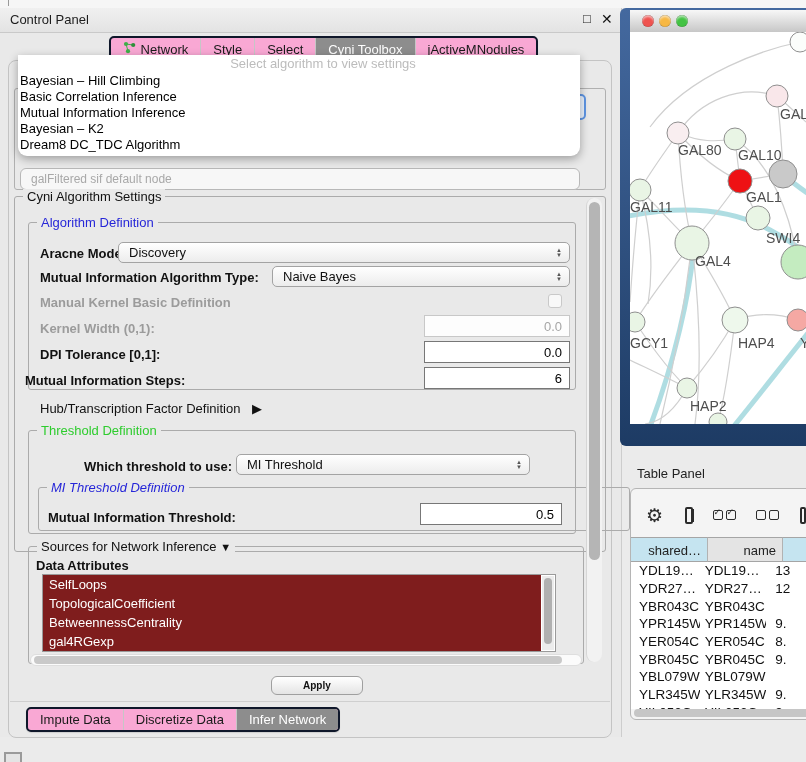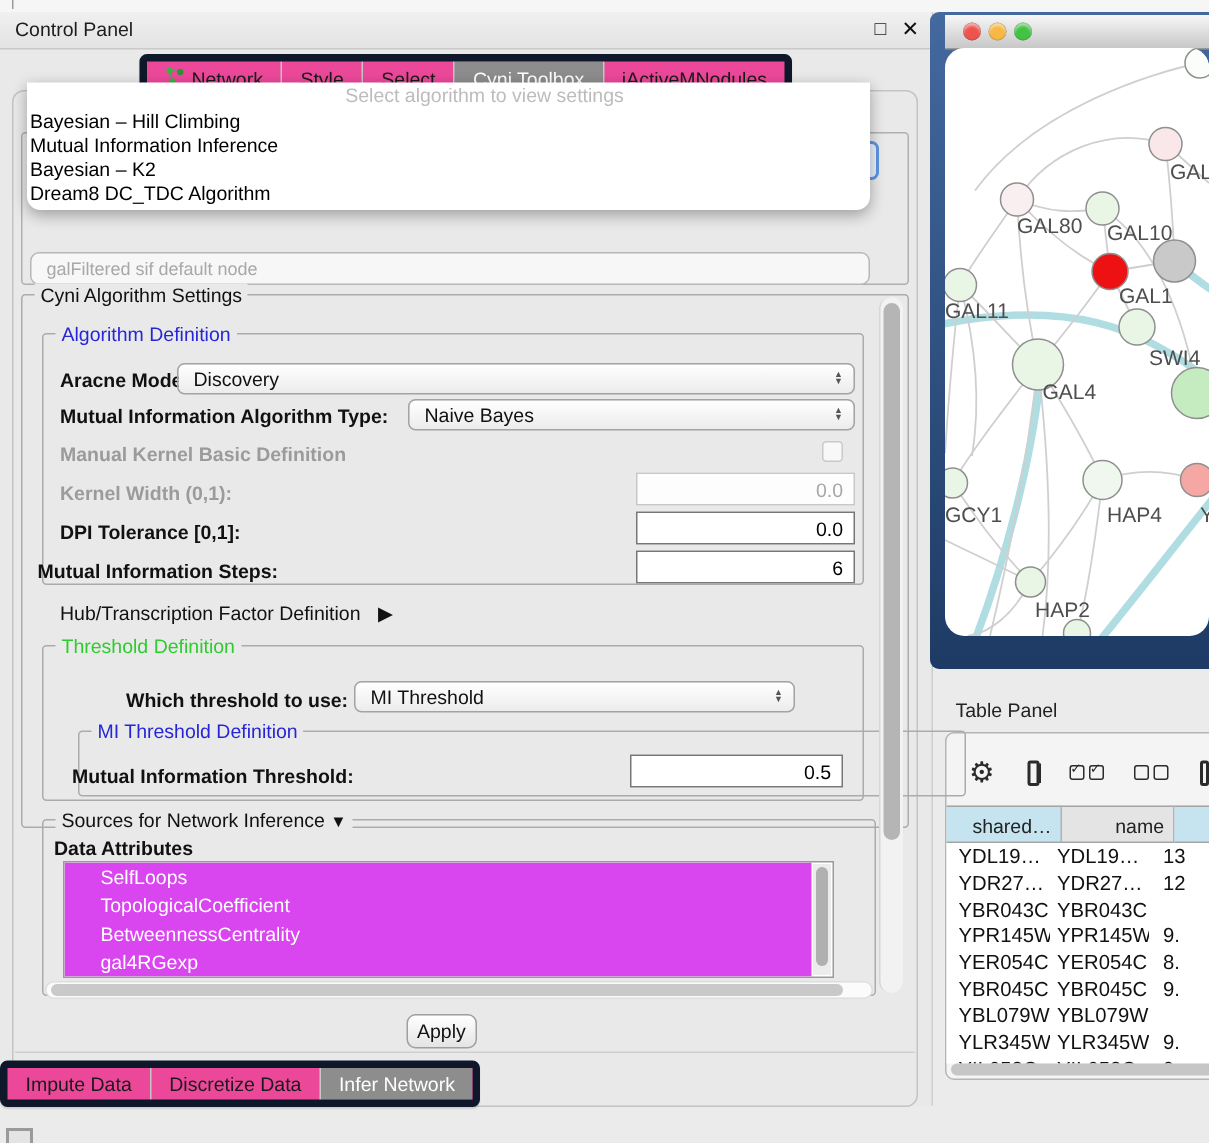--- a/index.html
+++ b/index.html
@@ -12,21 +12,21 @@
   .abs{position:absolute;}
   
   .top-strip{left:0;top:0;width:806px;height:8px;background:#f6f6f6;}
   .top-tick{left:8px;top:0;width:1px;height:6px;background:#9a9a9a;}
   .cp-window{left:0;top:8px;width:621px;height:729px;background:#e9e9e9;border-right:1px solid #cdcdcd;}
   .cp-titlebar{left:0;top:8px;width:621px;height:24px;background:linear-gradient(180deg,#f0f0f0,#e3e3e3);border-bottom:1px solid #c9c9c9;}
   .cp-title{left:10px;top:12px;font-size:13px;color:#1c1c1c;}
   .win-float{left:583px;top:11px;font-size:13px;color:#222;cursor:default;}
   .win-close{left:601px;top:11px;font-size:14px;font-weight:bold;color:#111;cursor:default;}
   
-  .seg{display:flex;border:5px solid #0f172a;border-radius:5px;overflow:hidden;background:#ec4899;box-shadow:0 1px 1px rgba(0,0,0,.12);}
+  .seg{display:flex;border:2px solid #0f172a;border-radius:5px;overflow:hidden;background:#f9a8d4;box-shadow:0 1px 1px rgba(0,0,0,.12);margin-left:26px;}
   .seg .seg-item{padding:3px 12px;font-size:13px;color:#1a1a1a;border-left:1px solid #c6c6c6;white-space:nowrap;display:flex;align-items:center;gap:5px;}
   .seg .seg-item:first-child{border-left:none;}
   .seg .seg-item.sel{background:#8d8d8d;color:#fff;}
   .tabs-row{left:0;top:36px;width:621px;display:flex;justify-content:center;}
   .bottom-tabs{left:0;top:707px;width:621px;display:flex;}
   
   .inner-panel{left:8px;top:60px;width:604px;height:678px;background:#e9e9e9;border:1px solid #c4c4c4;border-radius:8px;box-sizing:border-box;}
   .panel-divider{left:10px;top:701px;width:600px;height:1px;background:#cfcfcf;}
   
   .popup{left:18px;top:55px;width:562px;background:#ffffff;border-radius:0 0 9px 9px;box-shadow:0 3px 10px rgba(0,0,0,.33);z-index:6;padding-bottom:3px;}
@@ -51,32 +51,32 @@
   .field{position:absolute;height:22px;background:#fff;border:1px solid #777;box-sizing:border-box;font-size:13px;color:#000;text-align:right;padding:3px 7px 0 0;z-index:3;}
   .field.dis{border-color:#c8c8c8;color:#a6a6a6;background:#fdfdfd;}
   .checkbox{position:absolute;width:14px;height:14px;border:1px solid #c9c9c9;border-radius:3px;background:#f8f8f8;box-sizing:border-box;z-index:3;}
   
   .vscroll-track{left:586px;top:198px;width:16px;height:464px;background:#f2f2f2;border-left:1px solid #d6d6d6;border-radius:8px;z-index:3;box-sizing:border-box;}
   .vscroll-thumb{left:589px;top:202px;width:11px;height:358px;background:#b5b5b5;border-radius:6px;z-index:4;}
   .hscroll-track{left:30px;top:654px;width:552px;height:12px;background:#fbfbfb;border:1px solid #dedede;border-radius:6px;z-index:3;box-sizing:border-box;}
   .hscroll-thumb{left:34px;top:656px;width:528px;height:8px;background:#c9c9c9;border-radius:4px;z-index:4;}
   
   .attr-list{left:42px;top:574px;width:514px;height:78px;background:#fff;border:1px solid #9a9a9a;box-sizing:border-box;overflow:hidden;z-index:3;}
-  .attr-rows{position:absolute;left:0;top:0;right:14px;bottom:0;background:#d946ef;padding-left:18px;}
+  .attr-rows{position:absolute;left:0;top:0;right:14px;bottom:0;background:#7f1d1d;}
   .attr-item{font-size:13px;color:#fff;line-height:19px;padding-left:6px;white-space:nowrap;}
   .attr-scroll{position:absolute;right:1px;top:1px;width:12px;bottom:1px;background:#ececec;}
   .attr-thumb{position:absolute;left:2px;top:2px;width:8px;height:66px;background:#b0b0b0;border-radius:4px;}
   
-  .btn{position:absolute;background:linear-gradient(180deg,#ffffff,#e4e4e4);border:1px solid #9f9f9f;border-radius:6px;font-size:13px;color:#111;padding:3px 6px;z-index:3;}
+  .btn{position:absolute;background:linear-gradient(180deg,#ffffff,#e4e4e4);border:1px solid #9f9f9f;border-radius:6px;font-size:10px;color:#111;padding:3px 31px;z-index:3;font-weight:bold;}
   .bl-icon{left:4px;top:752px;width:18px;height:14px;border:2px solid #9a9a9a;background:#e4e4e4;box-sizing:border-box;}
   
   .net-window{left:620px;top:8px;width:186px;height:438px;background:linear-gradient(180deg,#44699f,#1d3b64);border-radius:6px 0 0 6px;}
   .net-titlebar{left:630px;top:10px;width:176px;height:22px;background:linear-gradient(180deg,#f7f7f7,#c7c7c7);border-bottom:1px solid #999;}
   .tl{position:absolute;top:5px;width:12px;height:12px;border-radius:50%;box-shadow:inset 0 0 1px rgba(0,0,0,.55), inset 0 2px 2px rgba(255,255,255,.6);}
-  .net-canvas{left:630px;top:32px;width:176px;height:392px;background:#ffffff;overflow:hidden;border-radius:13px;}
+  .net-canvas{left:630px;top:32px;width:176px;height:392px;background:#ffffff;overflow:hidden;}
   .e-thin{fill:none;stroke:#cfcfcf;stroke-width:1.2;}
   .e-thick{fill:none;stroke:#abdbe0;stroke-width:5;opacity:.95;}
   
   .tp-title{left:637px;top:466px;font-size:13px;color:#222;}
   .table-box{left:630px;top:488px;width:210px;height:232px;background:#f4f4f4;border:1px solid #b5b5b5;border-radius:6px;box-sizing:border-box;}
   .tb-toolbar{left:630px;top:498px;width:176px;height:34px;display:flex;align-items:center;}
   .gear{font-size:19px;color:#2b2b2b;margin-left:16px;line-height:19px;}
   .split-icon{width:17px;height:17px;border:2px solid #2b2b2b;border-radius:2px;margin-left:22px;position:relative;box-sizing:border-box;}
   .split-icon:before{content:"";position:absolute;left:5px;top:0;width:2px;height:13px;background:#2b2b2b;}
   .cbx{display:flex;gap:3px;margin-left:20px;}
@@ -139,20 +139,21 @@
 <div class="abs inner-panel"></div>
 <div class="abs panel-divider"></div>
 
 <div class="abs frag-group"></div>
 <div class="abs frag-focus"></div>
 <div class="abs frag-combo">galFiltered sif default node</div>
 
 <div class="abs popup">
   <div class="ph">Select algorithm to view settings</div>
   <div class="item">Bayesian – Hill Climbing</div>
+  <div class="item">Basic Correlation Inference</div>
   <div class="item">Mutual Information Inference</div>
   <div class="item">Bayesian – K2</div>
   <div class="item">Dream8 DC_TDC Algorithm</div>
 </div>
 
 <div class="abs groupbox" style="left:14px;top:196px;width:592px;height:356px;">
   <span class="legend">Cyni Algorithm Settings</span>
 </div>
 <div class="abs vscroll-track"></div>
 <div class="abs vscroll-thumb"></div>
@@ -185,21 +186,21 @@
 </div>
 
 <div class="abs groupbox" style="left:28px;top:430px;width:548px;height:104px;">
   <span class="legend green">Threshold Definition</span>
 </div>
 <div class="lbl b" style="left:84px;top:459px;">Which threshold to use:</div>
 <div class="combo" style="left:236px;top:454px;width:294px;">
   <span>MI Threshold</span>
   <span class="arrows">▲<br>▼</span>
 </div>
-<div class="abs groupbox" style="left:52px;top:487px;width:592px;height:44px;">
+<div class="abs groupbox" style="left:38px;top:487px;width:592px;height:44px;font-style:italic;">
   <span class="legend blue">MI Threshold Definition</span>
 </div>
 <div class="lbl b" style="left:48px;top:510px;">Mutual Information Threshold:</div>
 <div class="field" style="left:420px;top:503px;width:142px;">0.5</div>
 
 <div class="abs groupbox" style="left:28px;top:546px;width:556px;height:118px;">
   <span class="legend">
     <span>Sources for Network Inference</span>
     <span style="font-size:11px;">▼</span>
   </span>

